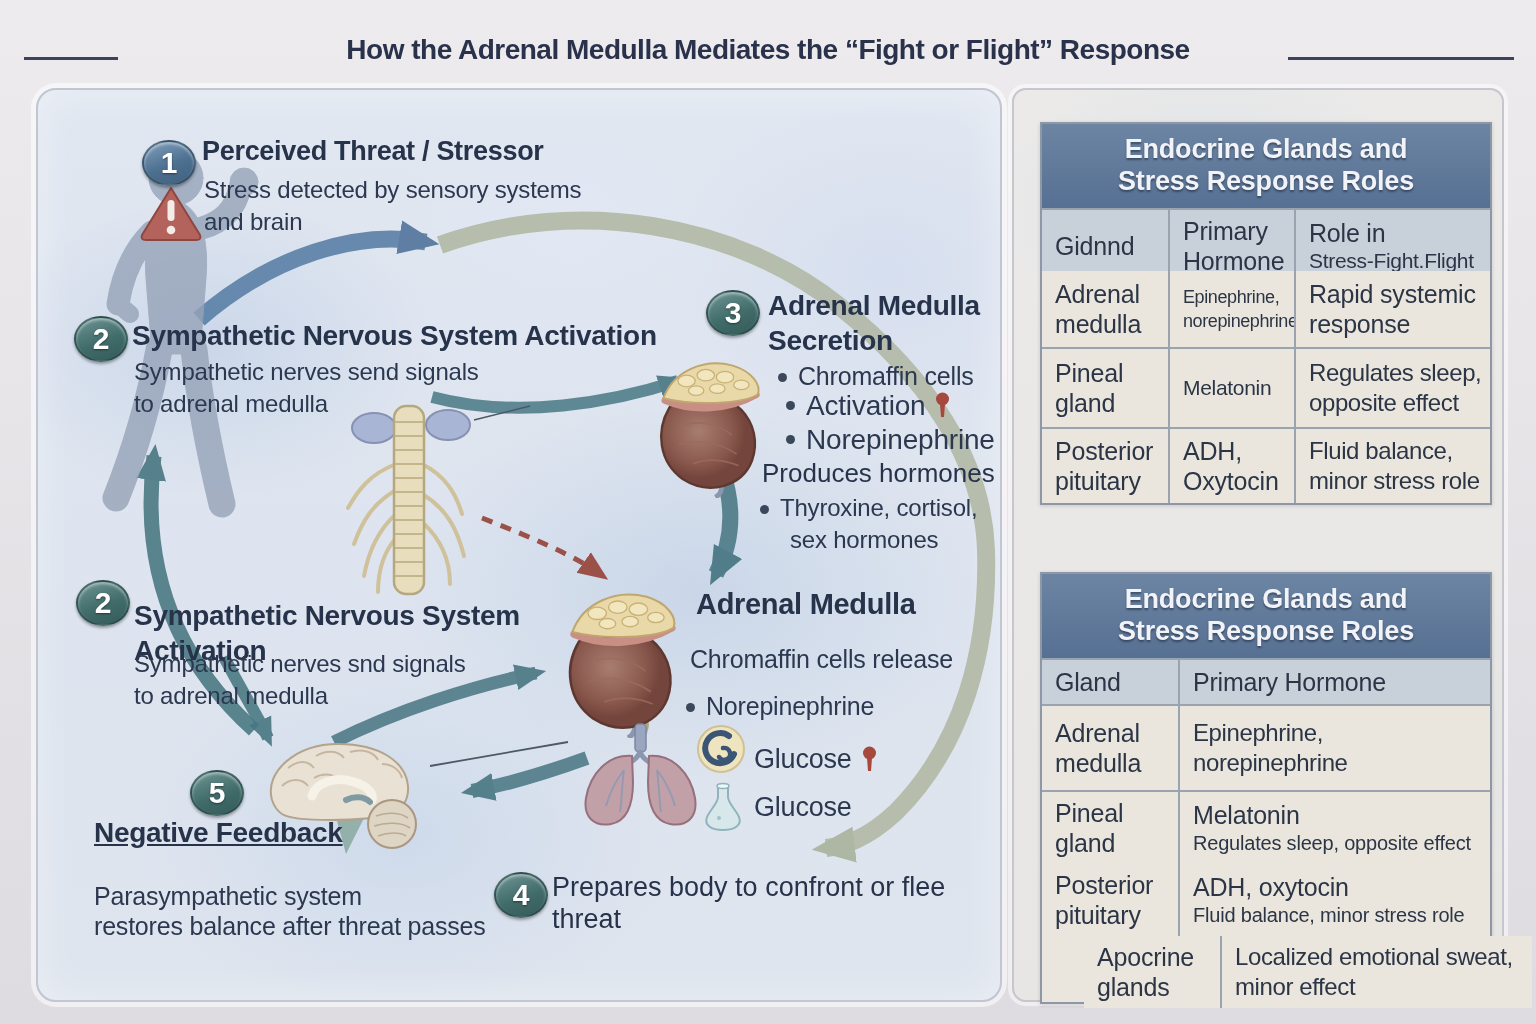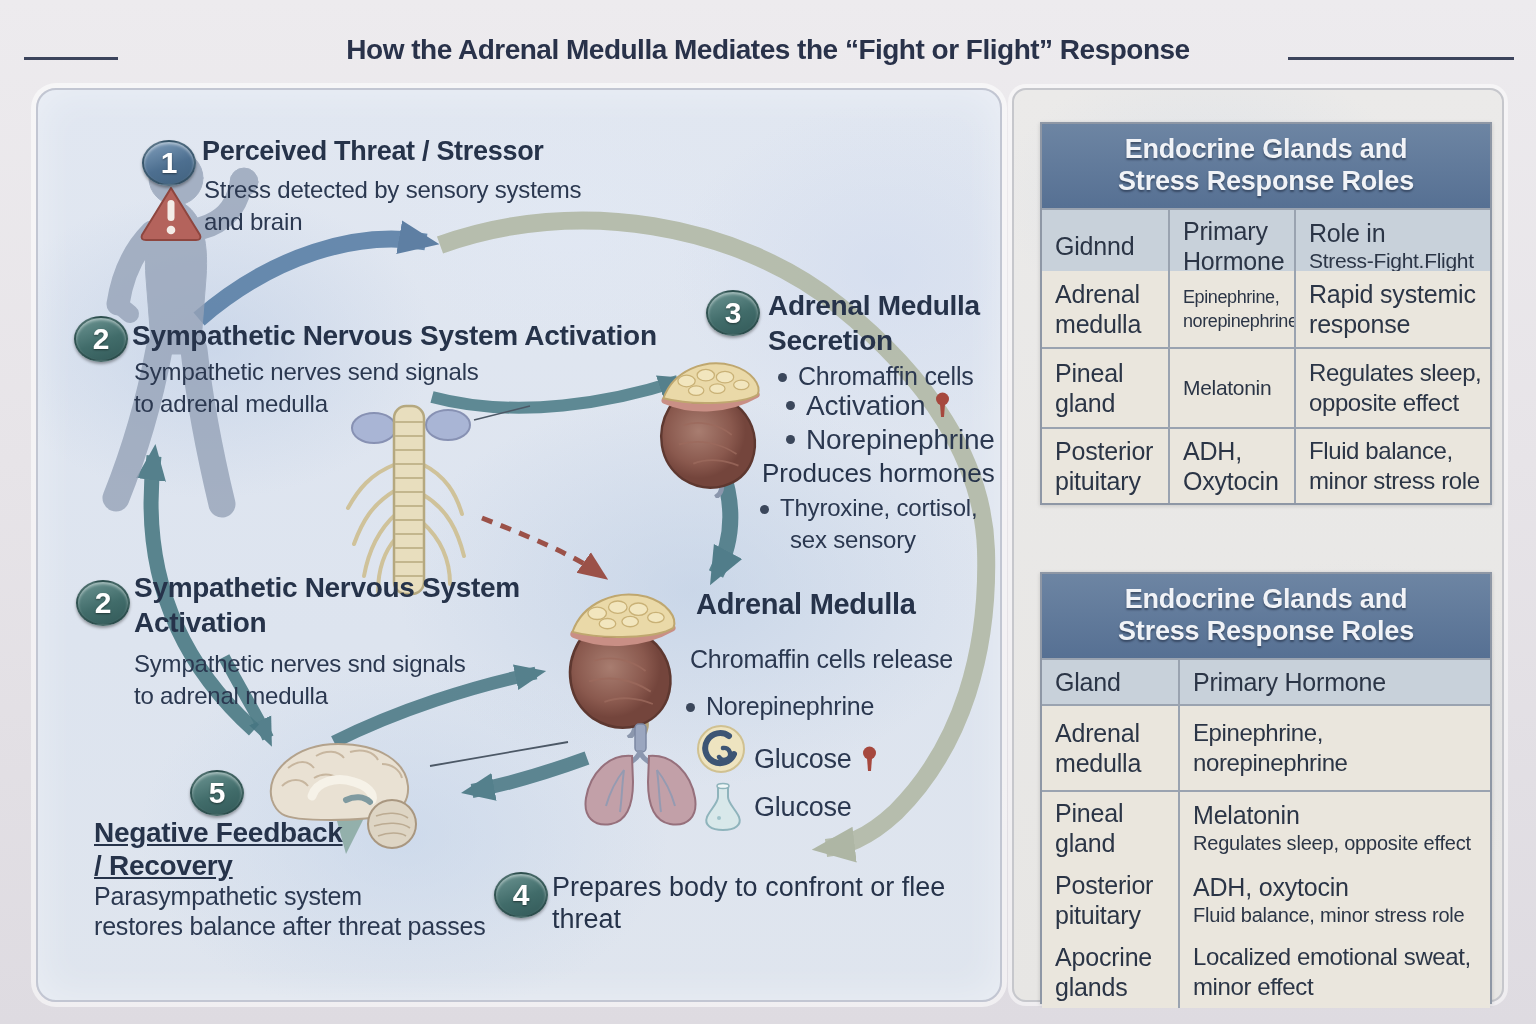--- a/index.html
+++ b/index.html
@@ -68,21 +68,21 @@
   .s3-title { left:730px; top:198px; }
   .s3-b1 { left:740px; top:272px; font-size:25px; }
   .s3-b2 { left:748px; top:300px; font-size:28px; }
   .s3-b3 { left:748px; top:334px; font-size:28px; }
 
   .prod-title { left:724px; top:368px; font-size:26px; font-weight:500; color:#26334a; }
   .prod-b1 { left:722px; top:404px; }
   .prod-l2 { left:752px; top:436px; }
 
   .badge2b { left:38px; top:490px; }
-  .s2b-title { left:96px; top:480px; }
+  .s2b-title { left:96px; top:508px; }
   .s2b-l1 { left:96px; top:560px; }
   .s2b-l2 { left:96px; top:592px; }
 
   .ac-title { left:658px; top:498px; font-size:29px; }
   .ac-sub { left:652px; top:530px; font-size:25px;margin-top:25px; }
   .ac-b1 { left:648px; top:570px; font-size:25px; }
   .ac-b2 { left:648px; top:602px; font-size:25px; }
 
   .gluc1 { left:716px; top:654px; display:flex; font-size:27px; }
   .gluc2 { left:716px; top:702px; font-size:27px; }
@@ -130,21 +130,21 @@
   .cell .sub { font-size:20px; letter-spacing:-0.2px; line-height:26px; }
   .cell .main24 { font-size:24px; letter-spacing:-0.4px; }
   .t1 .colhead { height:61px; }
   .t1 .r1 { height:78px; }
   .t1 .r2 { height:80px; }
   .t1 .r3 { height:76px; }
   .t2 .colhead { height:46px; }
   .t2 .r1 { height:86px; }
   .t2 .r2 { height:72px; }
   .t2 .r3 { height:72px; }
-  .t2 .r4 { height:68px; }
+  .t2 .r4 { height:68px;margin-left:42px; }
 </style>
 </head>
 <body>
 
 <div class="page">
 
   <span class="rule rule-left"></span>
   <h1 class="page-title nowrap">How the Adrenal Medulla Mediates the “Fight or Flight” Response</h1>
   <span class="rule rule-right"></span>
 
@@ -361,21 +361,21 @@
     <div class="abs body-t bullet nowrap s3-b3">
         <span class="dot"></span>
         <span>Norepinephrine</span>
       </div>
 
     <div class="abs nowrap prod-title">Produces hormones</div>
     <div class="abs body-t bullet nowrap prod-b1">
         <span class="dot"></span>
         <span>Thyroxine, cortisol,</span>
       </div>
-    <div class="abs body-t nowrap prod-l2">sex sensory</div>
+    <div class="abs body-t nowrap prod-l2">sex hormones</div>
 
     <div class="abs h1b nowrap s2b-title">
       <div>Sympathetic Nervous System</div>
       <div>Activation</div>
     </div>
     <div class="abs body-t nowrap s2b-l1">Sympathetic nerves snd signals</div>
     <div class="abs body-t nowrap s2b-l2">to adrenal medulla</div>
 
     <div class="abs h1 nowrap ac-title">Adrenal Medulla</div>
     <div class="abs body-t nowrap ac-sub">Chromaffin cells release</div>
@@ -388,21 +388,20 @@
         <span>Glucose</span>
         <span class="pin"><svg width="15" height="26" viewBox="0 0 15 26">
             <circle cx="7.5" cy="7" r="6.5" fill="#a6483e"></circle>
             <path d="M5 12 L10 12 L9 25 L6 25 Z" fill="#a6483e"></path>
           </svg></span>
       </div>
     <div class="abs body-t nowrap gluc2">Glucose</div>
 
     <div class="abs h1b nowrap s5-title">
       <div>Negative Feedback</div>
-      <div>/ Recovery</div>
     </div>
     <div class="abs body-t nowrap s5-l1">Parasympathetic system</div>
     <div class="abs body-t nowrap s5-l2">restores balance after threat passes</div>
 
     <div class="abs nowrap s4-l1">Prepares body to confront or flee</div>
     <div class="abs nowrap s4-l2">threat</div>
   </div>
 
   <div class="side-panel">
 

